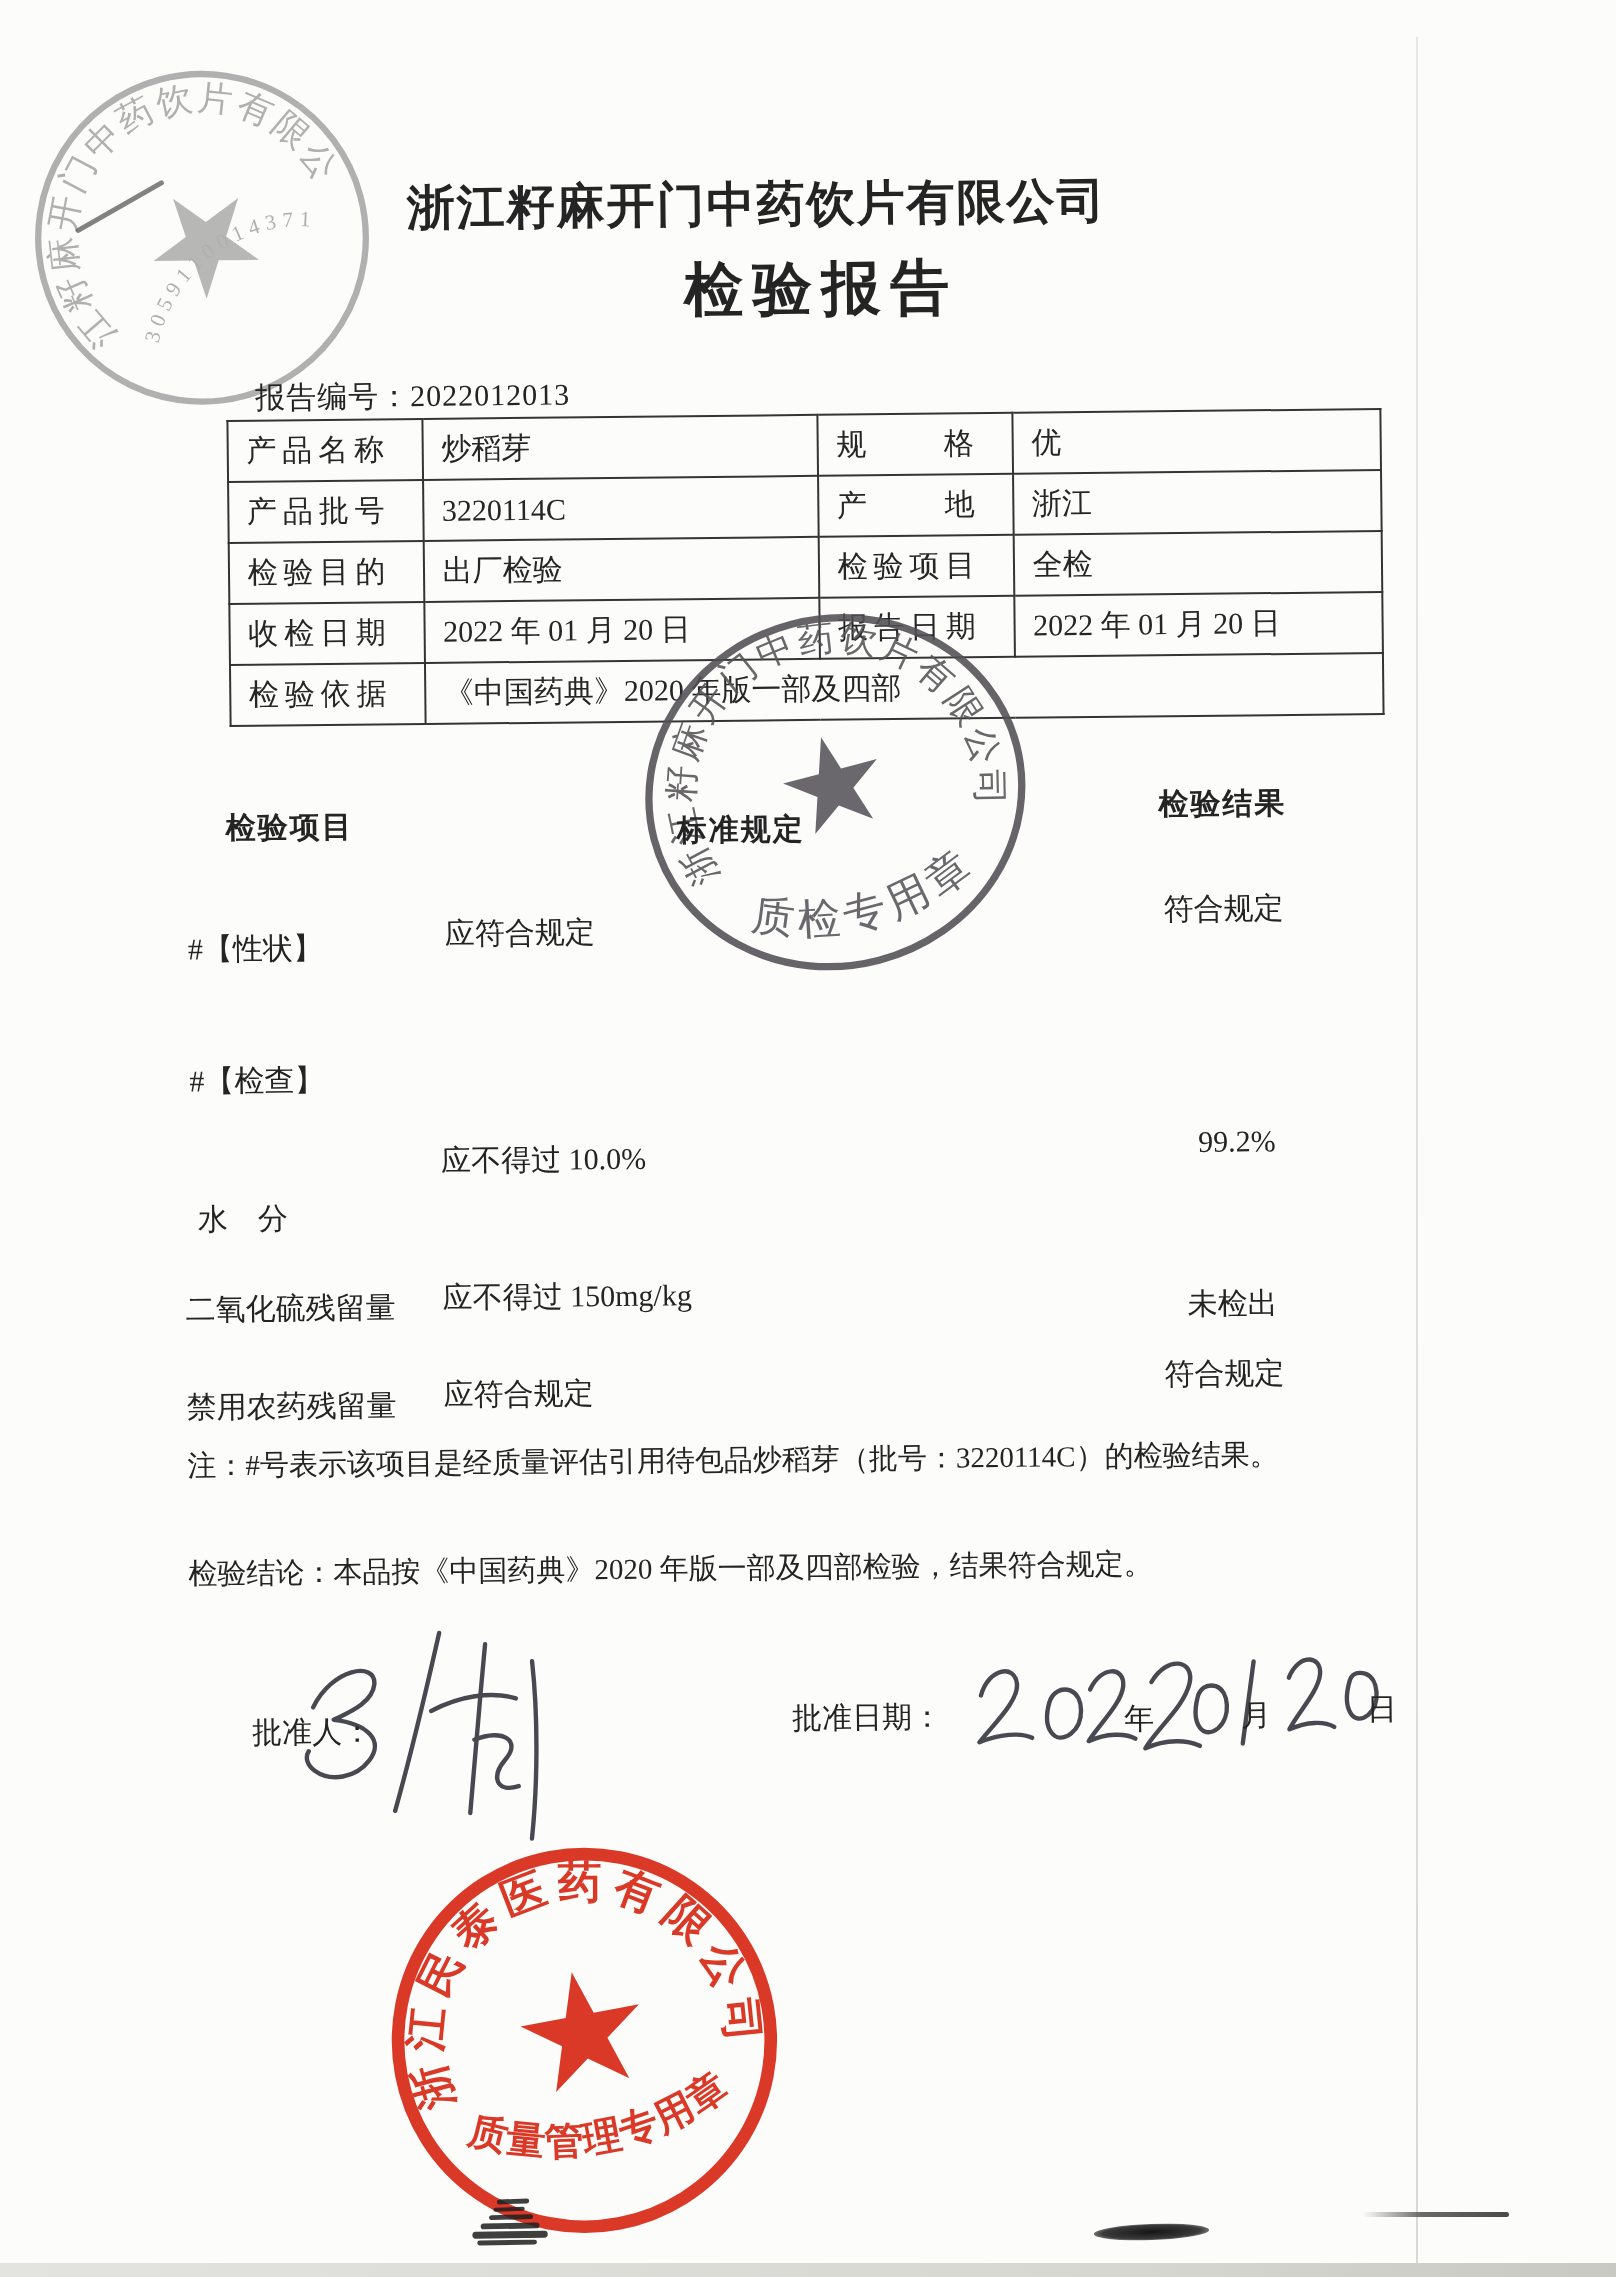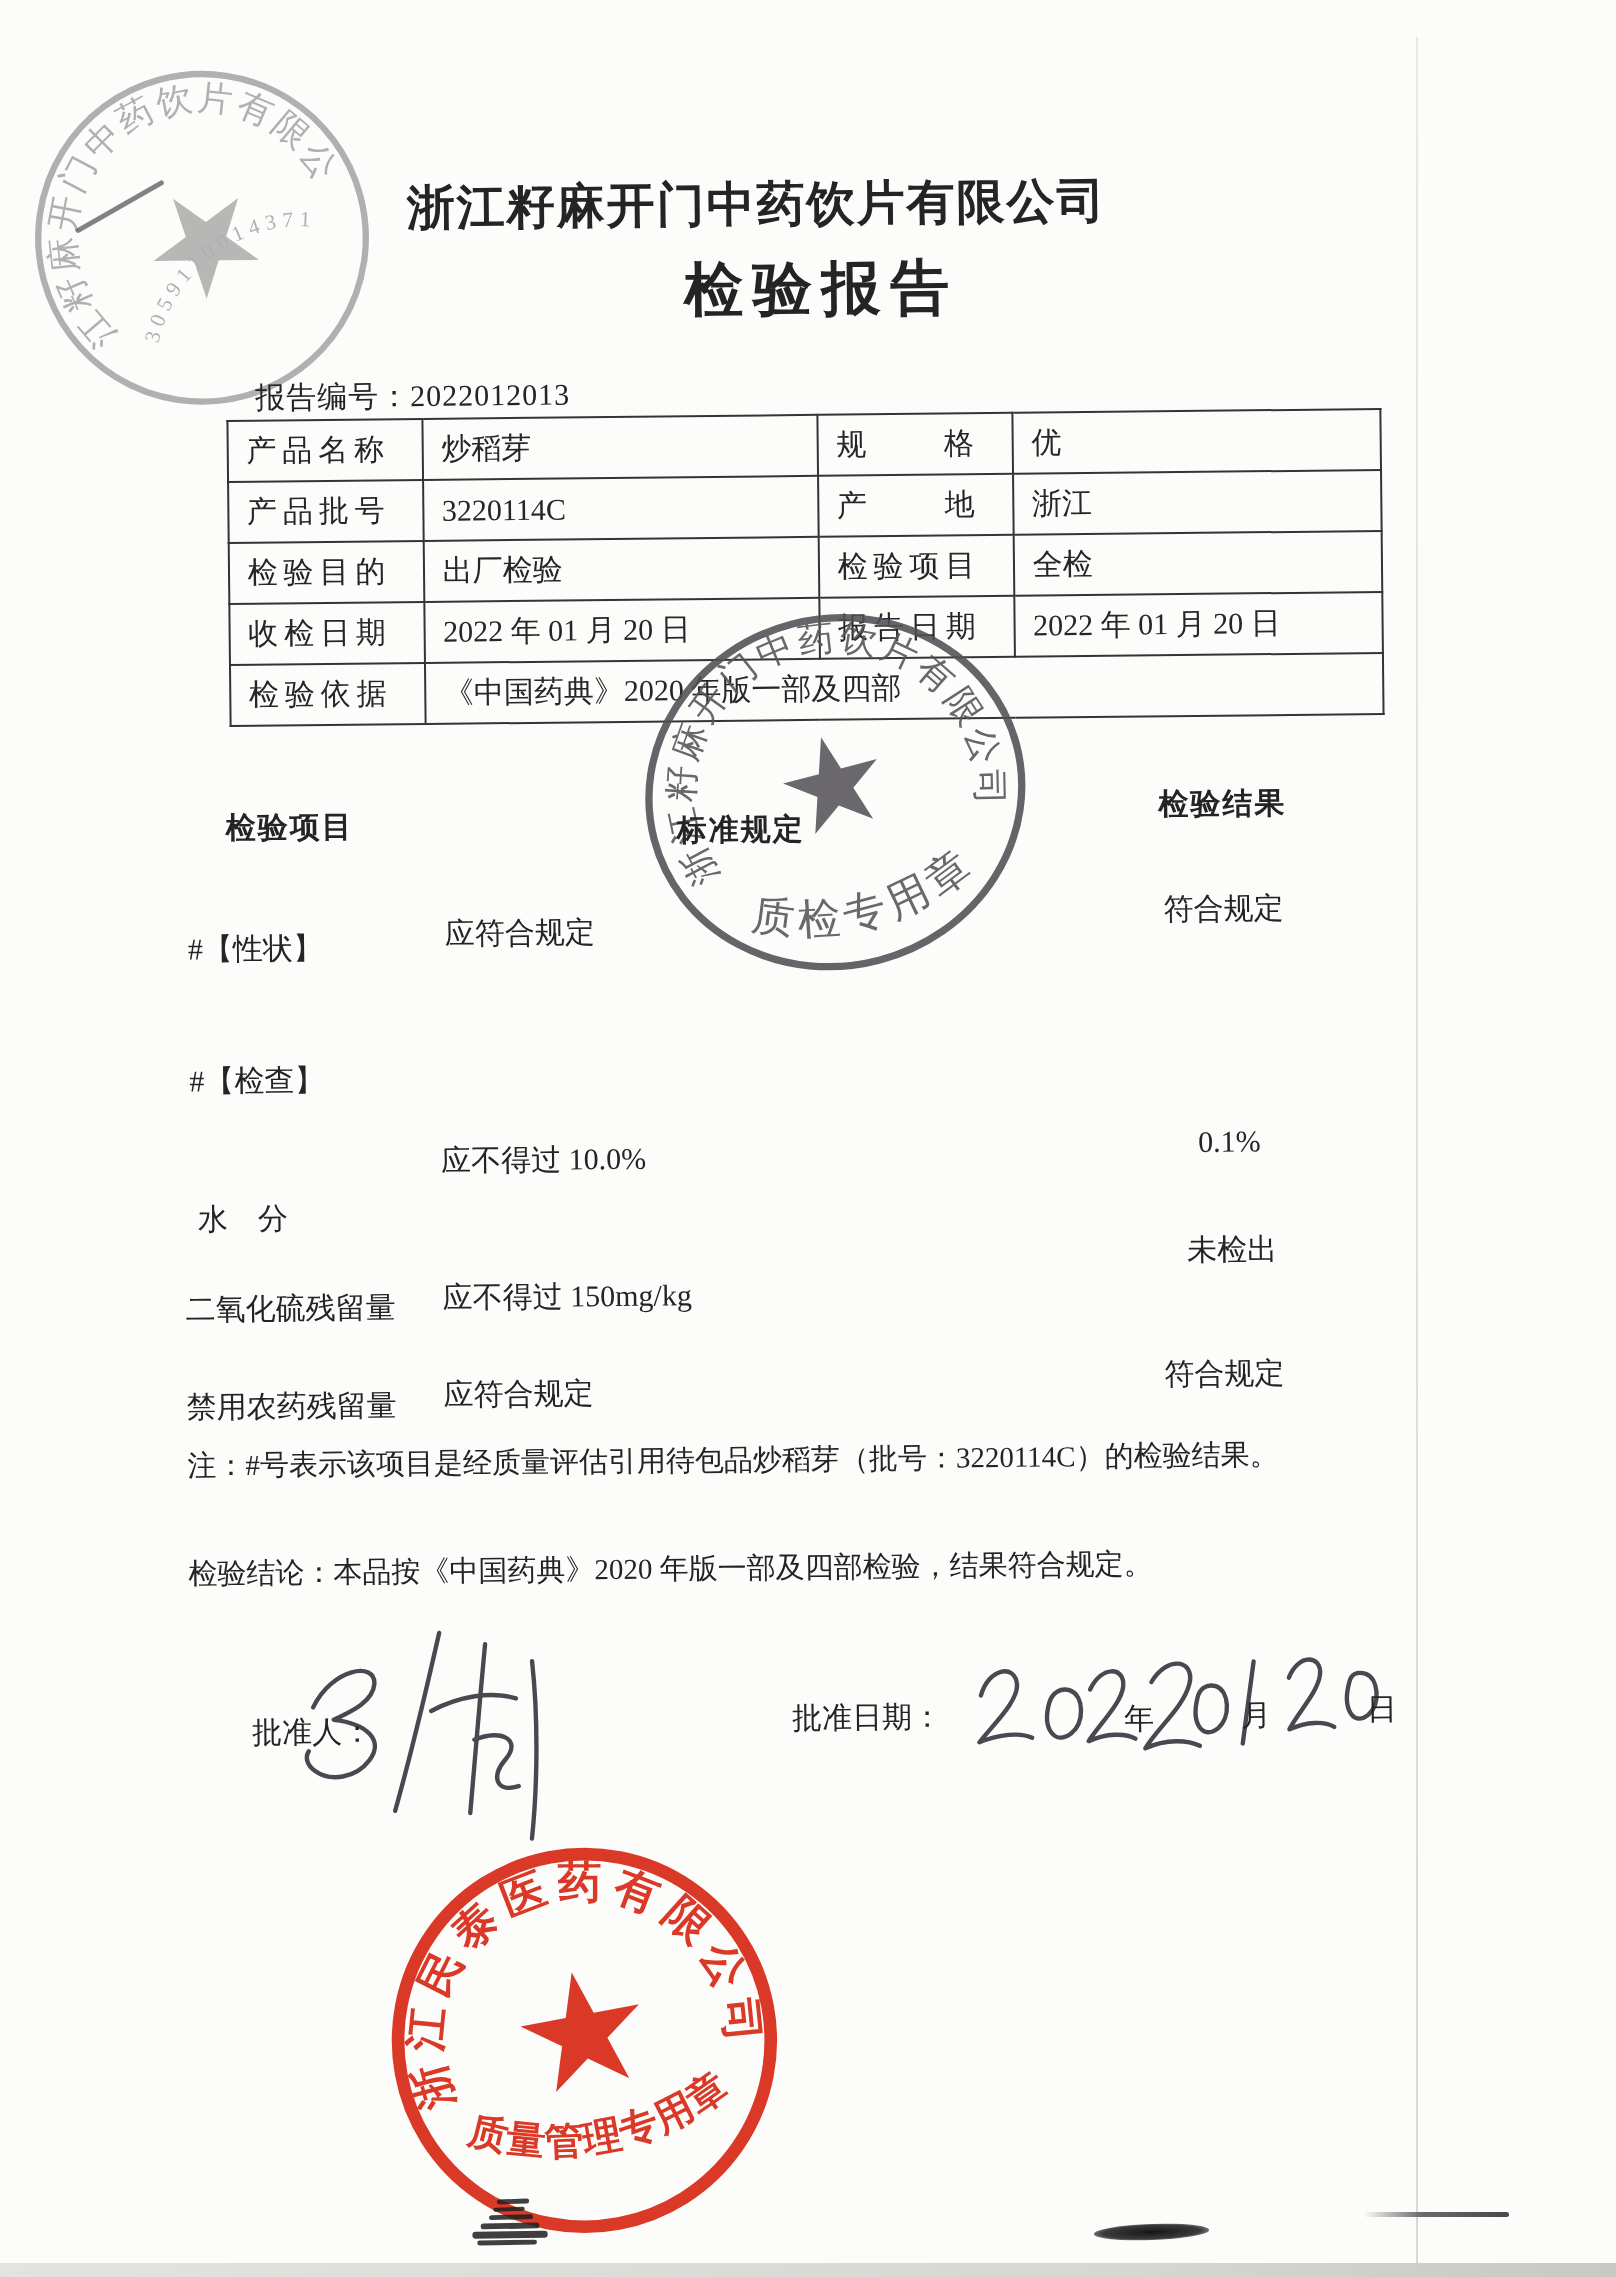--- a/index.html
+++ b/index.html
@@ -150,25 +150,25 @@
     <div class="abs col-head" style="left:1162px;top:788px;">检验结果</div>
 
     <div class="abs item-txt" style="left:190px;top:923px;">#【性状】</div>
     <div class="abs item-txt" style="left:447px;top:910px;">应符合规定</div>
     <div class="abs item-txt" style="left:1166px;top:893px;">符合规定</div>
 
     <div class="abs item-txt" style="left:190px;top:1055px;">#【检查】</div>
 
     <div class="abs item-txt" style="left:197px;top:1193px;">水　分</div>
     <div class="abs item-txt" style="left:441px;top:1137px;">应不得过 10.0%</div>
-    <div class="abs item-txt" style="left:1198px;top:1129px;">0.1%</div>
+    <div class="abs item-txt" style="left:1198px;top:1129px;">99.2%</div>
 
     <div class="abs item-txt" style="left:184px;top:1283px;">二氧化硫残留量</div>
     <div class="abs item-txt" style="left:441px;top:1274px;">应不得过 150mg/kg</div>
-    <div class="abs item-txt" style="left:1186px;top:1234px;">未检出</div>
+    <div class="abs item-txt" style="left:1186px;top:1288px;">未检出</div>
 
     <div class="abs item-txt" style="left:184px;top:1381px;">禁用农药残留量</div>
     <div class="abs item-txt" style="left:441px;top:1371px;">应符合规定</div>
     <div class="abs item-txt" style="left:1162px;top:1358px;">符合规定</div>
 
     <div class="abs note-txt" style="left:184px;top:1440px;">注：#号表示该项目是经质量评估引用待包品炒稻芽（批号：3220114C）的检验结果。</div>
     <div class="abs note-txt" style="left:184px;top:1548px;">检验结论：本品按《中国药典》2020 年版一部及四部检验，结果符合规定。</div>
 
     <div class="abs appr-txt" style="left:246px;top:1707px;">批准人：</div>
     <div class="abs appr-txt" style="left:786px;top:1698px;">批准日期：</div>

